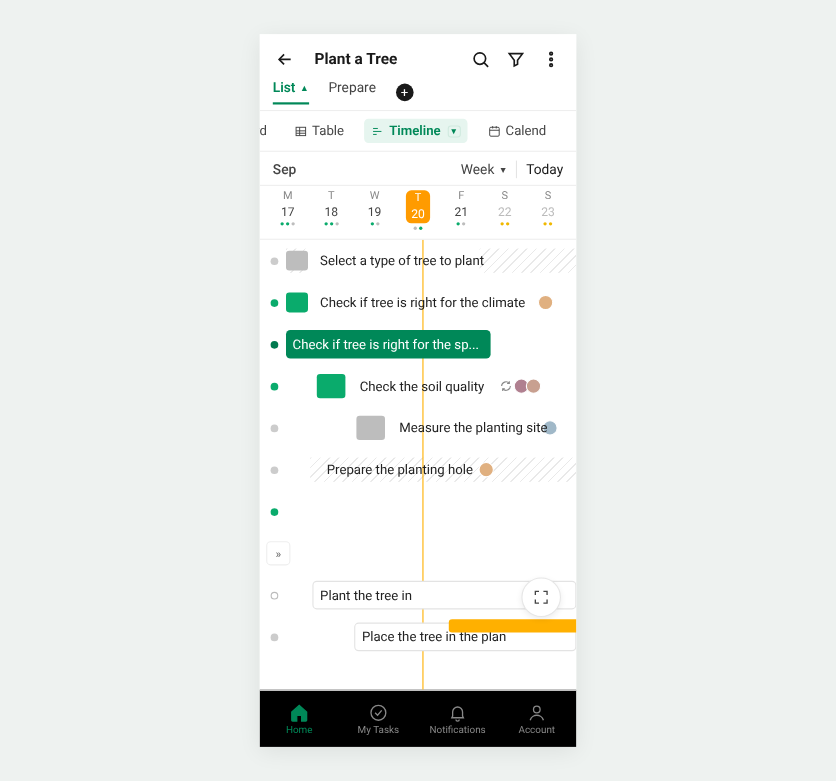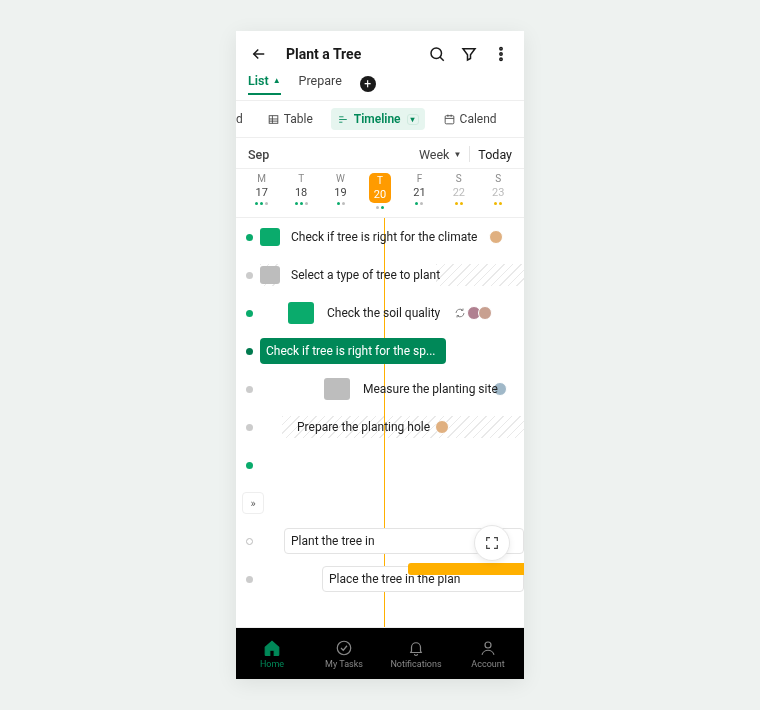--- a/index.html
+++ b/index.html
@@ -339,58 +339,58 @@
           <span class="dot dy"></span>
           <span class="dot dy"></span>
         </div>
     </div>
   </div>
 
   <div class="timeline">
     <div class="nowline"></div>
 
     <div class="row">
+      <div class="bullet"></div>
+      <div class="hatch" style="left:24px; width:20px;"></div>
+      <div class="block grey" style="left:24px; width:20px;"></div>
+      <div class="hatch" style="left:200px; right:0;"></div>
+      <span class="tasklabel" style="margin-left:30px">Select a type of tree to plant</span>
+    </div>
+
+    <div class="row">
       <div class="bullet green"></div>
       <div class="block green" style="left:24px; width:20px;"></div>
       <span class="tasklabel" style="margin-left:30px">Check if tree is right for the climate</span>
       <div class="avatars" style="position:absolute; left:252px; top:12px;">
         <div class="av a1"></div>
       </div>
     </div>
 
     <div class="row">
-      <div class="bullet"></div>
-      <div class="hatch" style="left:24px; width:20px;"></div>
-      <div class="block grey" style="left:24px; width:20px;"></div>
-      <div class="hatch" style="left:200px; right:0;"></div>
-      <span class="tasklabel" style="margin-left:30px">Select a type of tree to plant</span>
+      <div class="bullet dark"></div>
+      <div class="taskbar teal" style="left:24px; width:186px;">
+        <span>Check if tree is right for the sp...</span>
+      </div>
     </div>
 
     <div class="row">
       <div class="bullet green"></div>
       <div class="block green lg" style="left:52px; width:26px;"></div>
       <span class="tasklabel" style="margin-left:66px">Check the soil quality</span>
       <svg class="recur" viewBox="0 0 24 24" style="position:absolute;left:214px;top:13px;stroke:#888;fill:none;stroke-width:2">
           <path d="M4 12a8 8 0 0 1 14-5M20 12a8 8 0 0 1-14 5"></path>
           <path d="M18 3v4h-4M6 21v-4h4"></path>
         </svg>
       <div class="avatars" style="position:absolute; left:230px; top:12px;">
         <div class="av a2"></div>
         <div class="av a3"></div>
       </div>
     </div>
 
     <div class="row">
-      <div class="bullet dark"></div>
-      <div class="taskbar teal" style="left:24px; width:186px;">
-        <span>Check if tree is right for the sp...</span>
-      </div>
-    </div>
-
-    <div class="row">
       <div class="bullet"></div>
       <div class="block grey lg" style="left:88px; width:26px;"></div>
       <span class="tasklabel" style="margin-left:102px">Measure the planting site</span>
       <div class="avatars" style="position:absolute; left:256px; top:12px;">
         <div class="av a4"></div>
       </div>
     </div>
 
     <div class="row">
       <div class="bullet"></div>

